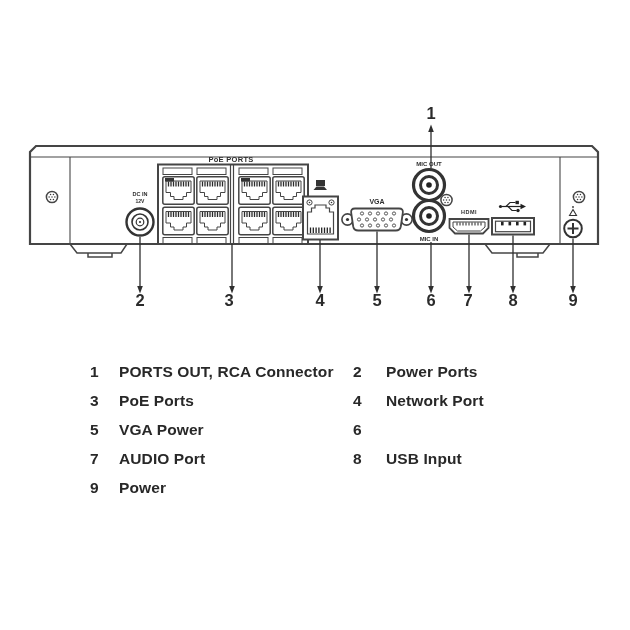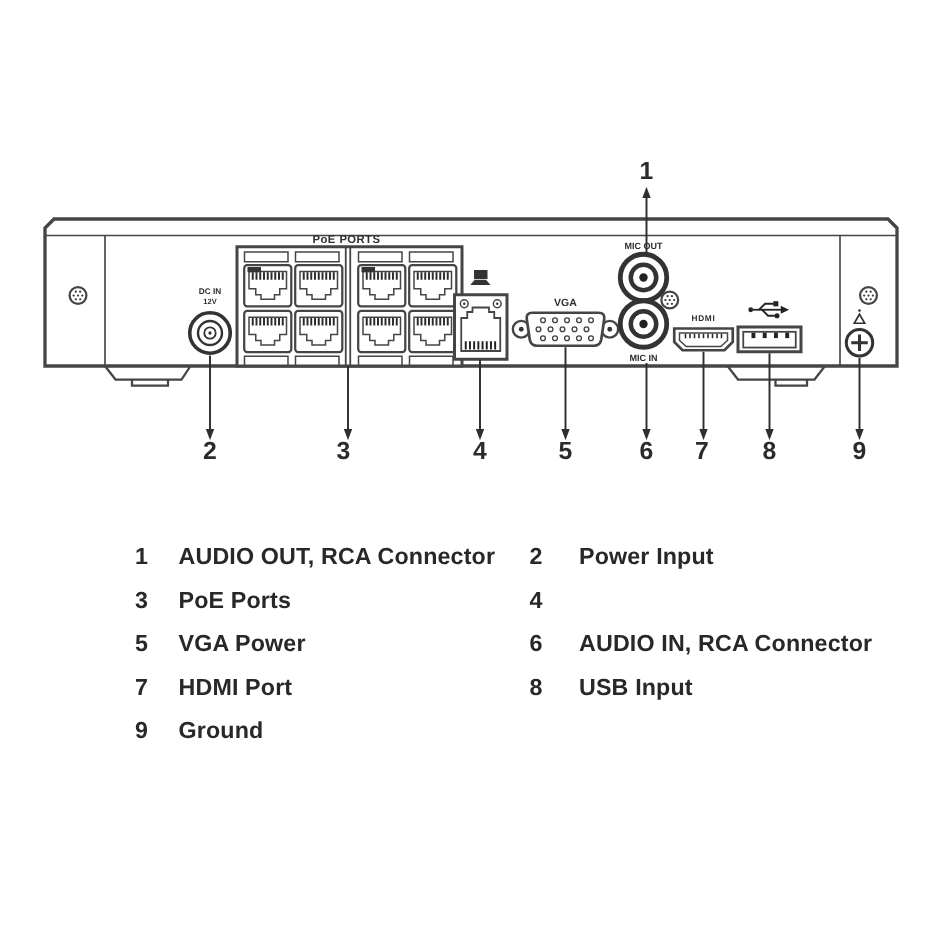--- a/index.html
+++ b/index.html
@@ -227,57 +227,57 @@
       <text x="513" y="306" class="callout-num">8</text>
       <text x="573" y="306" class="callout-num">9</text>
     </g>
   </g>
 </svg>
 
 <div class="legend">
   <div class="lrow">
     <div class="lcell">
       <span class="lnum">1</span>
-      <span class="llabel">AUDIO OUT, RCA Connector</span>
+      <span class="llabel">PORTS OUT, RCA Connector</span>
     </div>
     <div class="lcell c2">
       <span class="lnum">2</span>
-      <span class="llabel">Power Input</span>
+      <span class="llabel">Power Ports</span>
     </div>
   </div>
   <div class="lrow">
     <div class="lcell">
       <span class="lnum">3</span>
       <span class="llabel">PoE Ports</span>
     </div>
     <div class="lcell c2">
       <span class="lnum">4</span>
+      <span class="llabel">Network Port</span>
     </div>
   </div>
   <div class="lrow">
     <div class="lcell">
       <span class="lnum">5</span>
       <span class="llabel">VGA Power</span>
     </div>
     <div class="lcell c2">
       <span class="lnum">6</span>
-      <span class="llabel">AUDIO IN, RCA Connector</span>
     </div>
   </div>
   <div class="lrow">
     <div class="lcell">
       <span class="lnum">7</span>
-      <span class="llabel">HDMI Port</span>
+      <span class="llabel">AUDIO Port</span>
     </div>
     <div class="lcell c2">
       <span class="lnum">8</span>
       <span class="llabel">USB Input</span>
     </div>
   </div>
   <div class="lrow">
     <div class="lcell">
       <span class="lnum">9</span>
-      <span class="llabel">Ground</span>
+      <span class="llabel">Power</span>
     </div>
   </div>
 </div>
 
 </div>
 
 </body></html>

